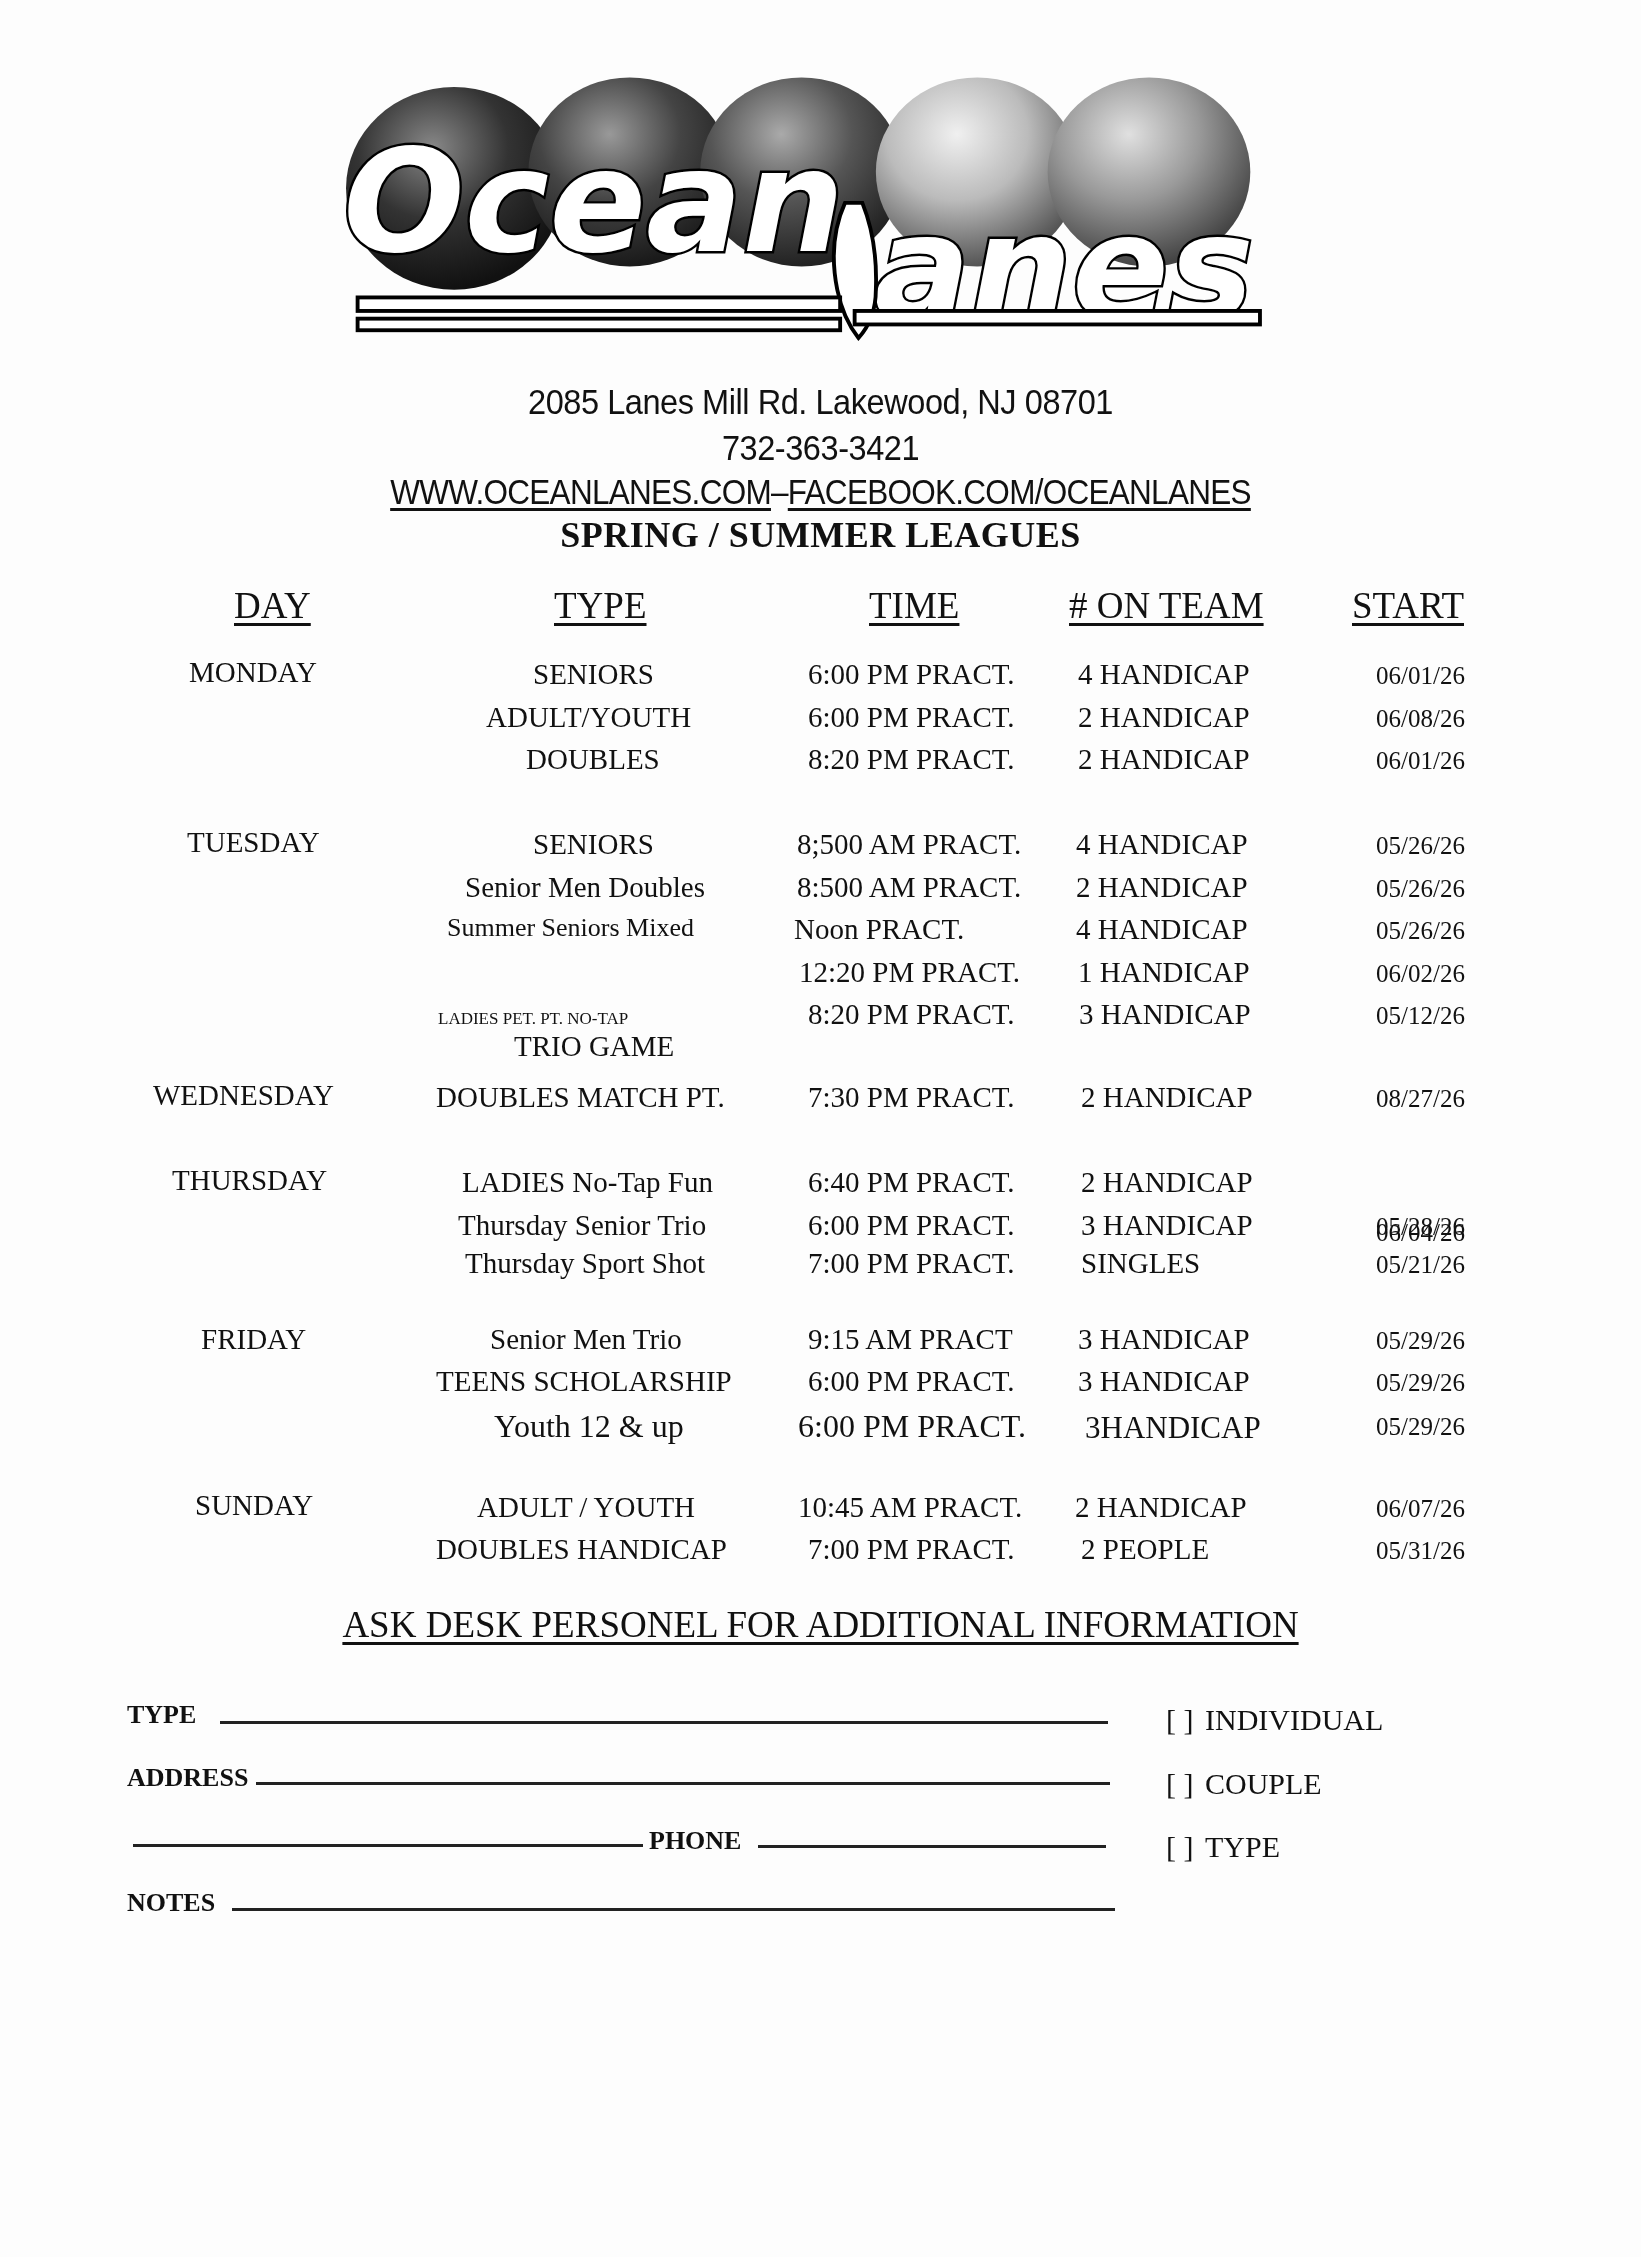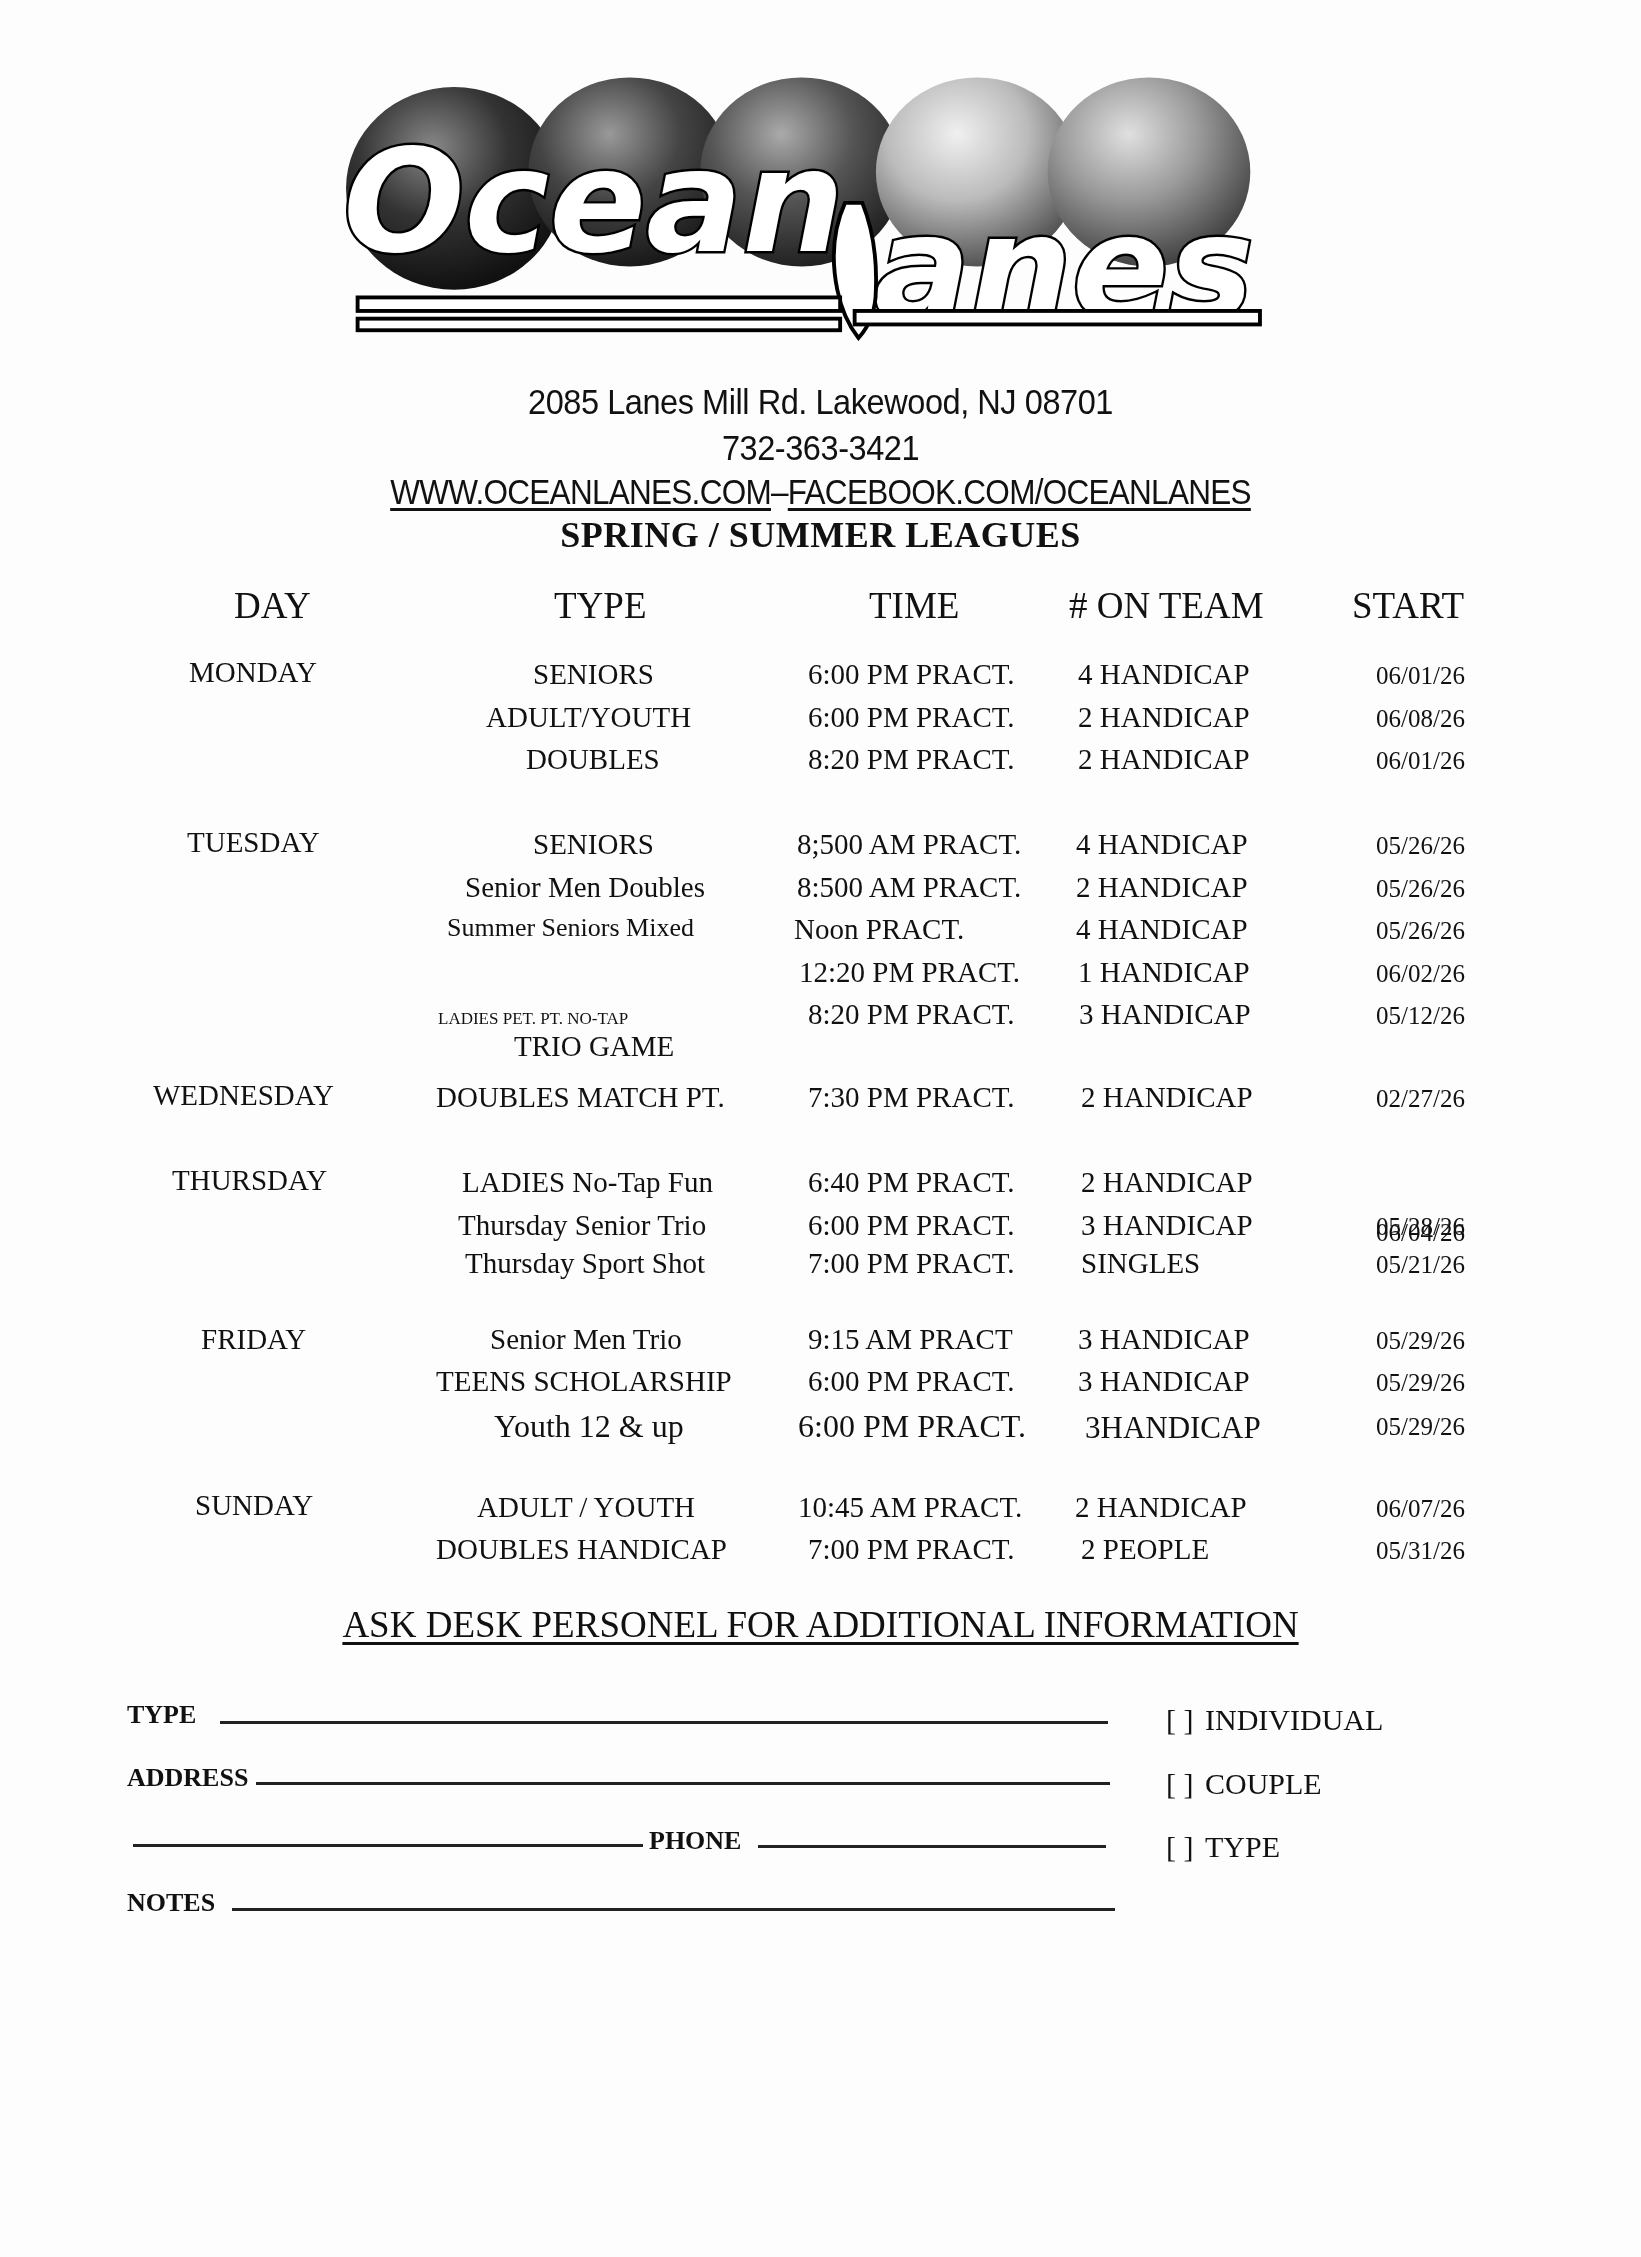--- a/index.html
+++ b/index.html
@@ -12,21 +12,21 @@
 
     
     .hdr-line { position: absolute; left: 0; width: 1641px; text-align: center; }
     .addr { top: 382px; font-family: "Liberation Sans", sans-serif; font-size: 35px; letter-spacing: -0.5px; transform: scaleX(0.93); }
     .phone { top: 428px; font-family: "Liberation Sans", sans-serif; font-size: 35px; letter-spacing: -0.5px; transform: scaleX(0.93); }
     .web { top: 472px; font-family: "Liberation Sans", sans-serif; font-size: 35px; letter-spacing: -0.8px; transform: scaleX(0.9); }
     .web span { text-decoration: underline; text-decoration-thickness: 2.9px; text-underline-offset: 3.9px; }
     .season { top: 514px; font-family: "Liberation Serif", serif; font-weight: bold; font-size: 36px; letter-spacing: 0.5px; }
 
     
-    .th { position: absolute; top: 584px; font-size: 37px; text-decoration-thickness: 2.9px; text-underline-offset: 4.8px; white-space: nowrap; }
+    .th { position: absolute; top: 584px; font-size: 37px; text-decoration: underline; text-decoration-thickness: 2.9px; text-underline-offset: 4.8px; white-space: nowrap; }
     .cell { position: absolute; font-size: 29px; white-space: nowrap; line-height: 1; }
     .day { font-size: 29px; }
     .start { font-size: 25px; }
 
     
     .ask { position: absolute; left: 0; width: 1641px; top: 1603px; text-align: center; font-size: 37px; text-decoration: underline; text-decoration-thickness: 2.9px; text-underline-offset: 4.8px; }
     .lbl { position: absolute; font-weight: bold; font-size: 26px; }
     .line { position: absolute; height: 2.9px; background: #222; }
     .chk { position: absolute; font-size: 30px; white-space: nowrap; }
     .chk .br { display: inline-block; width: 39px; }
@@ -144,21 +144,21 @@
     <div class="cell" style="left:808px;top:1000px">8:20 PM PRACT.</div>
     <div class="cell" style="left:1079px;top:1000px">3 HANDICAP</div>
     <div class="cell start" style="left:1376px;top:1003px">05/12/26</div>
   </div>
 
   <div class="cell day" style="left:153px;top:1081px">WEDNESDAY</div>
   <div>
     <div class="cell" style="left:436px;top:1083px">DOUBLES MATCH PT.</div>
     <div class="cell" style="left:808px;top:1083px">7:30 PM PRACT.</div>
     <div class="cell" style="left:1081px;top:1083px">2 HANDICAP</div>
-    <div class="cell start" style="left:1376px;top:1086px">02/27/26</div>
+    <div class="cell start" style="left:1376px;top:1086px">08/27/26</div>
   </div>
 
   <div class="cell day" style="left:172px;top:1166px">THURSDAY</div>
   <div>
     <div class="cell" style="left:462px;top:1168px">LADIES No-Tap Fun</div>
     <div class="cell" style="left:808px;top:1168px">6:40 PM PRACT.</div>
     <div class="cell" style="left:1081px;top:1168px">2 HANDICAP</div>
     <div class="cell start" style="left:1376px;top:1220px">06/04/26</div>
   </div>
   <div>

